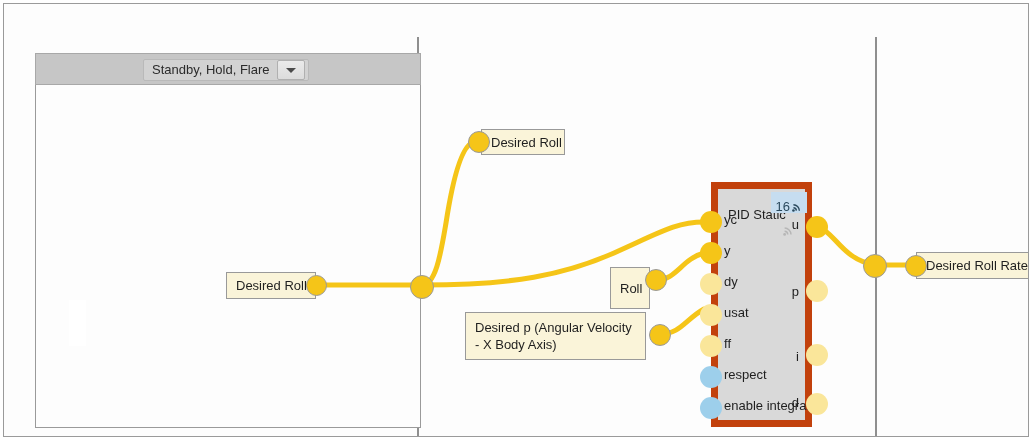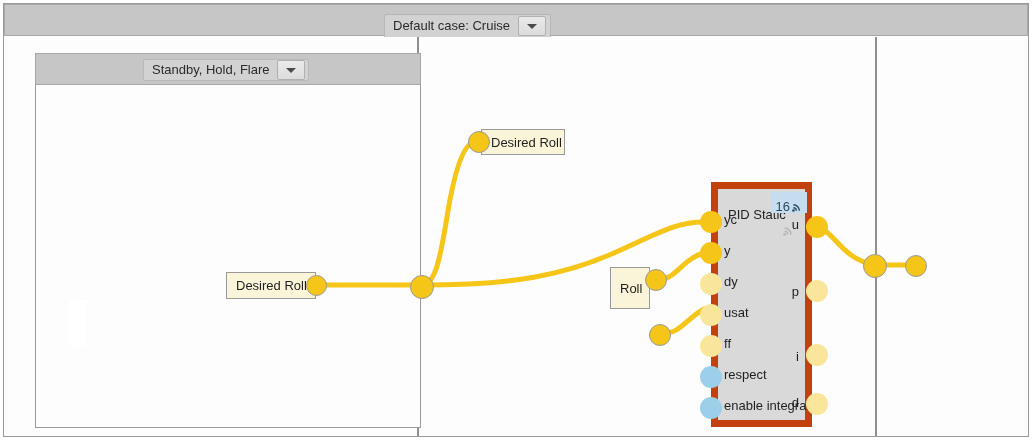--- a/index.html
+++ b/index.html
@@ -59,28 +59,20 @@
   svg{display:block;overflow:visible;}
   .wire{fill:none;stroke:#f5c518;stroke-width:5;stroke-linecap:round;}
 </style>
 </head>
 <body>
 
 <div id="app">
 
   <div class="outer-frame"></div>
 
-  <div class="top-bar">
-    <div class="case-select">
-      <span class="lbl">Default case: Cruise</span>
-      <span class="dd-btn">
-        <span class="caret"></span>
-      </span>
-    </div>
-  </div>
 
   <div class="canvas">
 
     <div class="vline" style="left:413px;"></div>
     <div class="vline" style="left:871px;"></div>
 
     <div class="sub-panel">
       <div class="sub-header">
         <div class="sub-select">
           <span class="lbl">Standby, Hold, Flare</span>
@@ -163,21 +155,27 @@
     </div>
 
     <div class="note" style="left:477px;top:92px;width:84px;height:26px;">
       <span>Desired Roll</span>
     </div>
 
     <div class="note" style="left:606px;top:230px;width:40px;height:42px;">
       <span>Roll</span>
     </div>
 
+    <div class="note multi" style="left:461px;top:275px;width:181px;height:48px;">
+      <span>Desired p (Angular Velocity - X Body Axis)</span>
+    </div>
 
+    <div class="note" style="left:912px;top:215px;width:115px;height:27px;">
+      <span>Desired Roll Rate</span>
+    </div>
 
     <div class="dot" style="left:302px;top:238px;width:21px;height:21px;"></div>
     <div class="dot" style="left:406px;top:238px;width:24px;height:24px;"></div>
     <div class="dot" style="left:464px;top:94px;width:22px;height:22px;"></div>
     <div class="dot" style="left:641px;top:232px;width:22px;height:22px;"></div>
     <div class="dot" style="left:645px;top:287px;width:22px;height:22px;"></div>
     <div class="dot" style="left:859px;top:217px;width:24px;height:24px;"></div>
     <div class="dot" style="left:901px;top:218px;width:22px;height:22px;"></div>
 
   </div>

